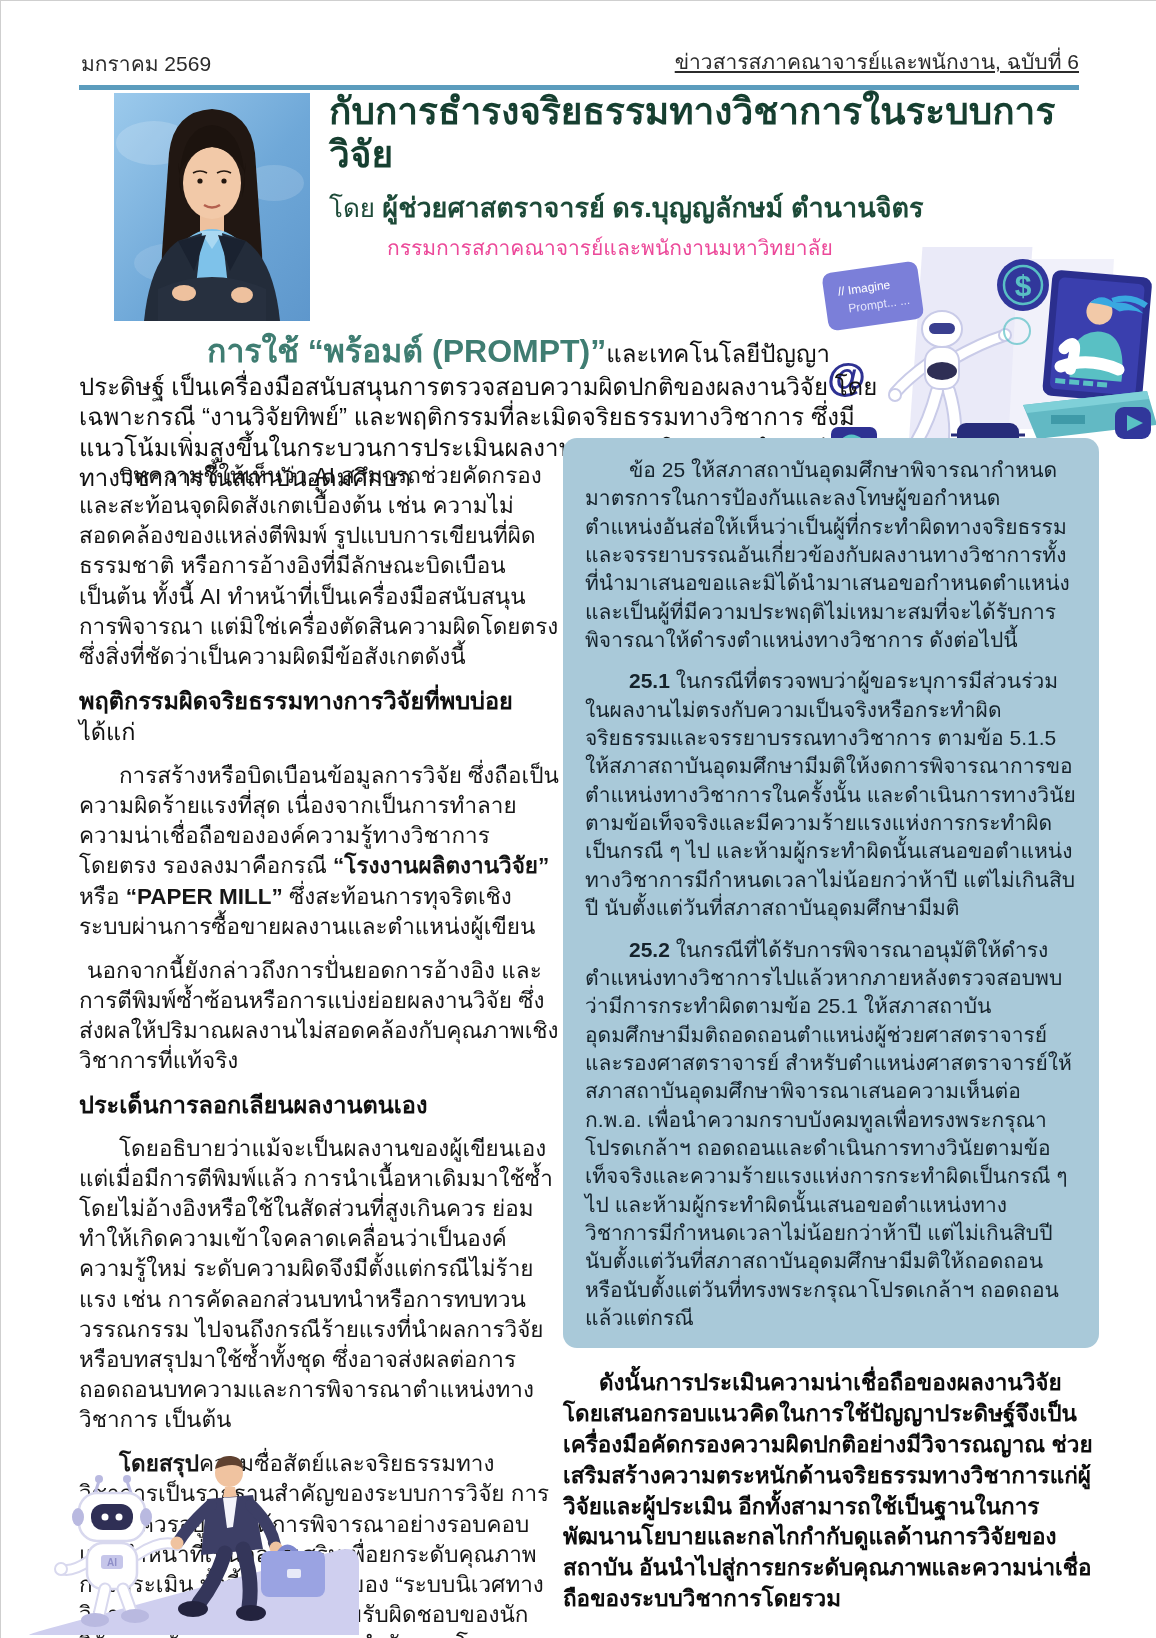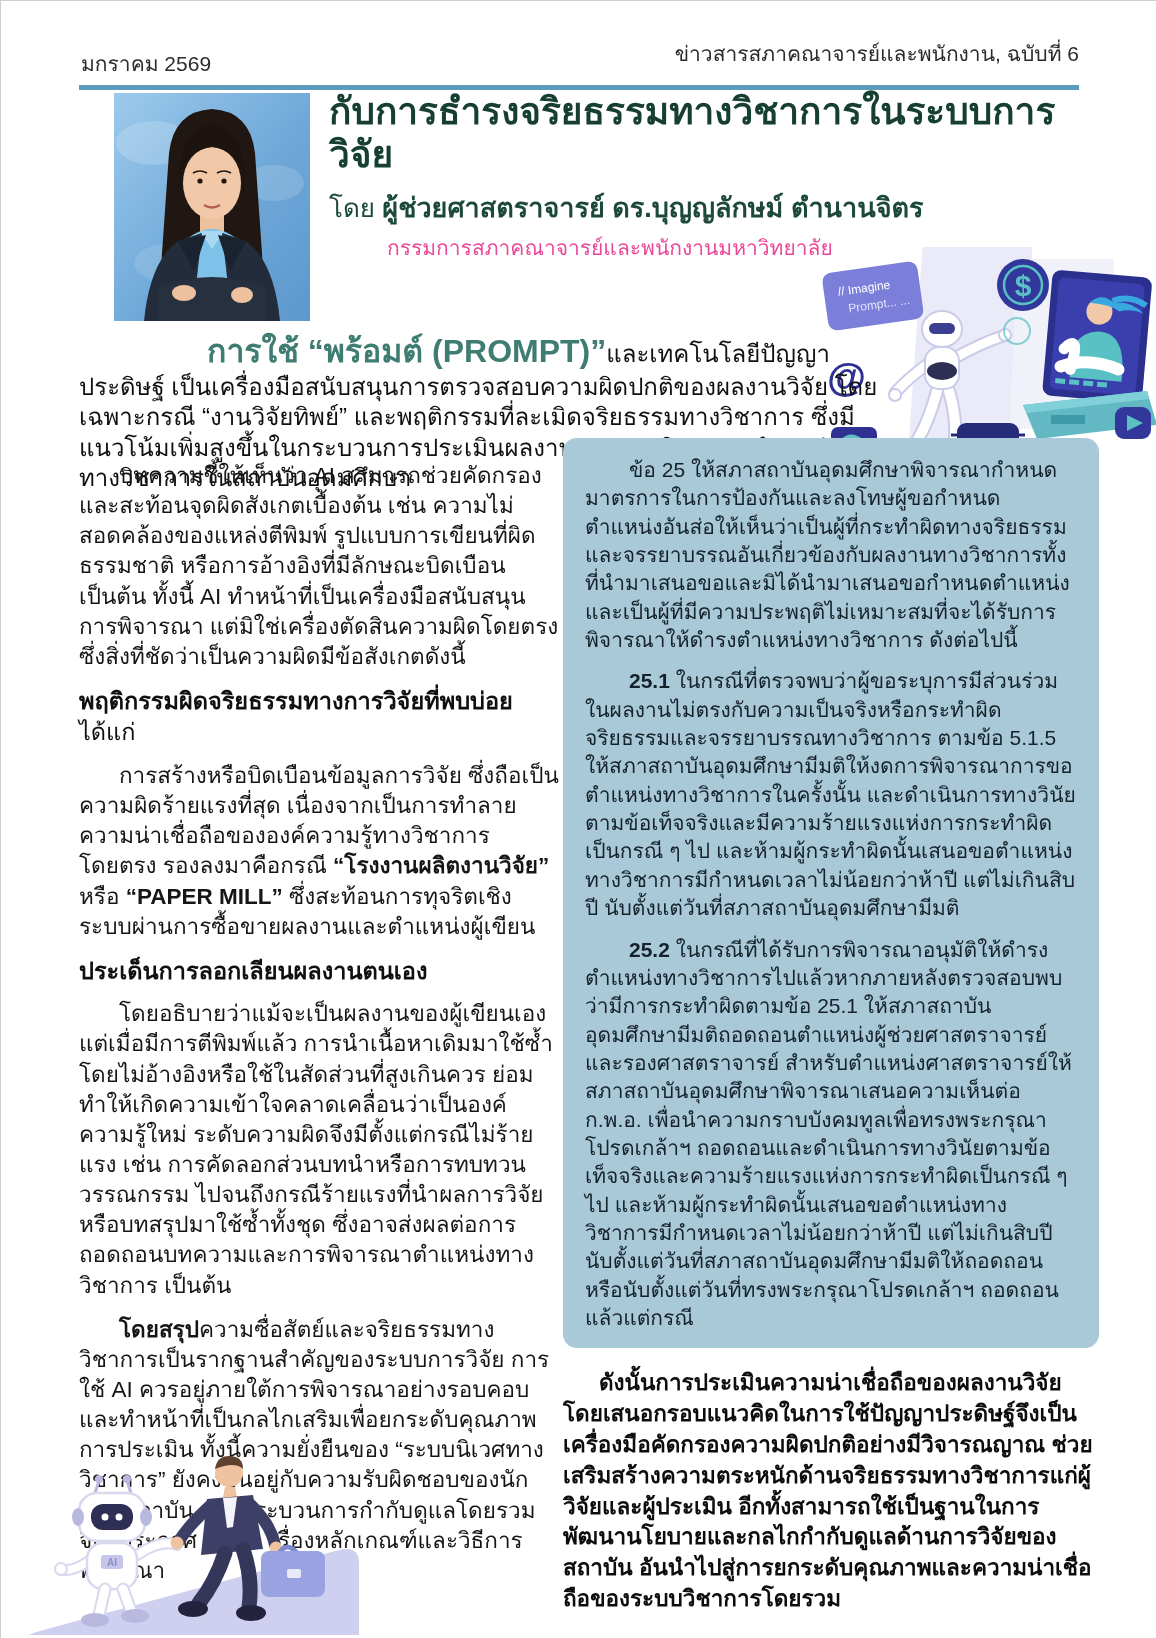--- a/index.html
+++ b/index.html
@@ -1,21 +1,21 @@
 <!DOCTYPE html>
 <html lang="th"><head>
 <meta charset="utf-8">
 <style>
   html,body{margin:0;padding:0;background:#e8e8e8;}
   body{font-family:"Liberation Sans","DejaVu Sans",sans-serif;}
   #page{position:relative;width:1156px;height:1638px;margin:0 auto;background:#ffffff;
         border:1px solid #cfcfcf;overflow:hidden;color:#1a1a1a;}
   
   .hdr-date{position:absolute;left:80px;top:46px;font-size:21px;color:#2b2b2b;}
-  .hdr-issue{position:absolute;right:78px;top:36px;font-size:21px;color:#2b2b2b;}
+  .hdr-issue{position:absolute;right:78px;top:44px;font-size:21px;color:#2b2b2b;text-decoration:underline;}
   .hdr-rule{position:absolute;left:78px;right:78px;top:84px;height:5px;background:#5b9cbd;}
   
   .portrait{position:absolute;left:113px;top:92px;width:196px;height:228px;}
   .title-block{position:absolute;left:328px;top:88px;width:750px;}
   .pixel-title{font-size:116px;font-weight:700;line-height:1.05;letter-spacing:3px;color:#4f7d74;white-space:nowrap;}
   @supports (-webkit-background-clip:text){
     .pixel-title{
       background-color:#4f7d74;
       background-image:
         repeating-linear-gradient(0deg, rgba(242,248,246,.8) 0 2px, transparent 2px 11px),
@@ -198,20 +198,21 @@
   </svg>
 
   <div class="intro">
     <span class="intro-indent"></span><span class="lead">การใช้ “พร้อมต์ (PROMPT)”</span><span>และเทคโนโลยีปัญญาประดิษฐ์ เป็นเครื่องมือสนับสนุนการตรวจสอบความผิดปกติของผลงานวิจัย โดยเฉพาะกรณี “งานวิจัยทิพย์” และพฤติกรรมที่ละเมิดจริยธรรมทางวิชาการ ซึ่งมีแนวโน้มเพิ่มสูงขึ้นในกระบวนการประเมินผลงานและการพิจารณาตำแหน่งทางวิชาการในสถาบันอุดมศึกษา</span>
   </div>
 
   <div class="leftcol">
     <p class="t-indent">บทความชี้ให้เห็นว่า AI สามารถช่วยคัดกรองและสะท้อนจุดผิดสังเกตเบื้องต้น เช่น ความไม่สอดคล้องของแหล่งตีพิมพ์ รูปแบบการเขียนที่ผิดธรรมชาติ หรือการอ้างอิงที่มีลักษณะบิดเบือน เป็นต้น  ทั้งนี้ AI ทำหน้าที่เป็นเครื่องมือสนับสนุนการพิจารณา แต่มิใช่เครื่องตัดสินความผิดโดยตรง ซึ่งสิ่งที่ชัดว่าเป็นความผิดมีข้อสังเกตดังนี้</p>
     <h3><span>พฤติกรรมผิดจริยธรรมทางการวิจัยที่พบบ่อย</span><span class="normal"> ได้แก่</span></h3>
     <p class="t-indent"><span>การสร้างหรือบิดเบือนข้อมูลการวิจัย ซึ่งถือเป็นความผิดร้ายแรงที่สุด เนื่องจากเป็นการทำลายความน่าเชื่อถือขององค์ความรู้ทางวิชาการโดยตรง รองลงมาคือกรณี </span><b>“โรงงานผลิตงานวิจัย”</b><span> หรือ </span><b>“PAPER MILL”</b><span> ซึ่งสะท้อนการทุจริตเชิงระบบผ่านการซื้อขายผลงานและตำแหน่งผู้เขียน</span></p>
+    <p class="t-indent-sm">นอกจากนี้ยังกล่าวถึงการปั่นยอดการอ้างอิง และการตีพิมพ์ซ้ำซ้อนหรือการแบ่งย่อยผลงานวิจัย ซึ่งส่งผลให้ปริมาณผลงานไม่สอดคล้องกับคุณภาพเชิงวิชาการที่แท้จริง</p>
     <h3>ประเด็นการลอกเลียนผลงานตนเอง</h3>
     <p class="t-indent">โดยอธิบายว่าแม้จะเป็นผลงานของผู้เขียนเอง แต่เมื่อมีการตีพิมพ์แล้ว การนำเนื้อหาเดิมมาใช้ซ้ำโดยไม่อ้างอิงหรือใช้ในสัดส่วนที่สูงเกินควร ย่อมทำให้เกิดความเข้าใจคลาดเคลื่อนว่าเป็นองค์ความรู้ใหม่ ระดับความผิดจึงมีตั้งแต่กรณีไม่ร้ายแรง เช่น การคัดลอกส่วนบทนำหรือการทบทวนวรรณกรรม ไปจนถึงกรณีร้ายแรงที่นำผลการวิจัยหรือบทสรุปมาใช้ซ้ำทั้งชุด ซึ่งอาจส่งผลต่อการถอดถอนบทความและการพิจารณาตำแหน่งทางวิชาการ เป็นต้น</p>
     <p class="t-indent"><b>โดยสรุป</b><span>ความซื่อสัตย์และจริยธรรมทางวิชาการเป็นรากฐานสำคัญของระบบการวิจัย การใช้ AI ควรอยู่ภายใต้การพิจารณาอย่างรอบคอบ และทำหน้าที่เป็นกลไกเสริมเพื่อยกระดับคุณภาพการประเมิน ทั้งนี้ความยั่งยืนของ “ระบบนิเวศทางวิชาการ” ยังคงขึ้นอยู่กับความรับผิดชอบของนักวิจัย สถาบัน และกระบวนการกำกับดูแลโดยรวม จึงมีประกาศ ก.พ.อ. เรื่องหลักเกณฑ์และวิธีการพิจารณา</span></p>
   </div>
 
   <div class="rightcol">
     <div class="bluebox">
       <p>ข้อ 25 ให้สภาสถาบันอุดมศึกษาพิจารณากำหนดมาตรการในการป้องกันและลงโทษผู้ขอกำหนดตำแหน่งอันส่อให้เห็นว่าเป็นผู้ที่กระทำผิดทางจริยธรรมและจรรยาบรรณอันเกี่ยวข้องกับผลงานทางวิชาการทั้งที่นำมาเสนอขอและมิได้นำมาเสนอขอกำหนดตำแหน่งและเป็นผู้ที่มีความประพฤติไม่เหมาะสมที่จะได้รับการพิจารณาให้ดำรงตำแหน่งทางวิชาการ ดังต่อไปนี้</p>
       <p><b>25.1</b><span> ในกรณีที่ตรวจพบว่าผู้ขอระบุการมีส่วนร่วมในผลงานไม่ตรงกับความเป็นจริงหรือกระทำผิดจริยธรรมและจรรยาบรรณทางวิชาการ ตามข้อ 5.1.5 ให้สภาสถาบันอุดมศึกษามีมติให้งดการพิจารณาการขอตำแหน่งทางวิชาการในครั้งนั้น และดำเนินการทางวินัยตามข้อเท็จจริงและมีความร้ายแรงแห่งการกระทำผิดเป็นกรณี ๆ ไป และห้ามผู้กระทำผิดนั้นเสนอขอตำแหน่งทางวิชาการมีกำหนดเวลาไม่น้อยกว่าห้าปี แต่ไม่เกินสิบปี นับตั้งแต่วันที่สภาสถาบันอุดมศึกษามีมติ</span></p>
       <p><b>25.2</b><span> ในกรณีที่ได้รับการพิจารณาอนุมัติให้ดำรงตำแหน่งทางวิชาการไปแล้วหากภายหลังตรวจสอบพบว่ามีการกระทำผิดตามข้อ 25.1 ให้สภาสถาบันอุดมศึกษามีมติถอดถอนตำแหน่งผู้ช่วยศาสตราจารย์ และรองศาสตราจารย์ สำหรับตำแหน่งศาสตราจารย์ให้สภาสถาบันอุดมศึกษาพิจารณาเสนอความเห็นต่อ ก.พ.อ. เพื่อนำความกราบบังคมทูลเพื่อทรงพระกรุณาโปรดเกล้าฯ ถอดถอนและดำเนินการทางวินัยตามข้อเท็จจริงและความร้ายแรงแห่งการกระทำผิดเป็นกรณี ๆ ไป และห้ามผู้กระทำผิดนั้นเสนอขอตำแหน่งทางวิชาการมีกำหนดเวลาไม่น้อยกว่าห้าปี แต่ไม่เกินสิบปี นับตั้งแต่วันที่สภาสถาบันอุดมศึกษามีมติให้ถอดถอนหรือนับตั้งแต่วันที่ทรงพระกรุณาโปรดเกล้าฯ ถอดถอนแล้วแต่กรณี</span></p>

